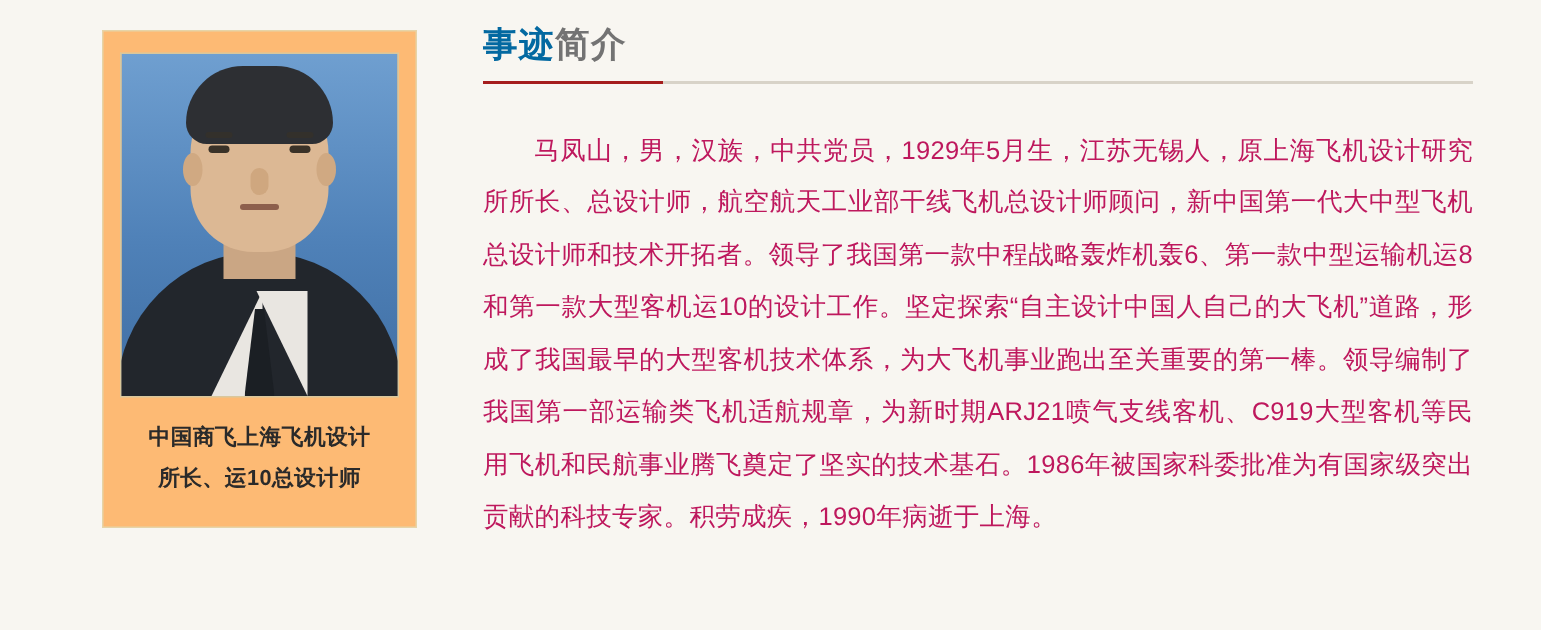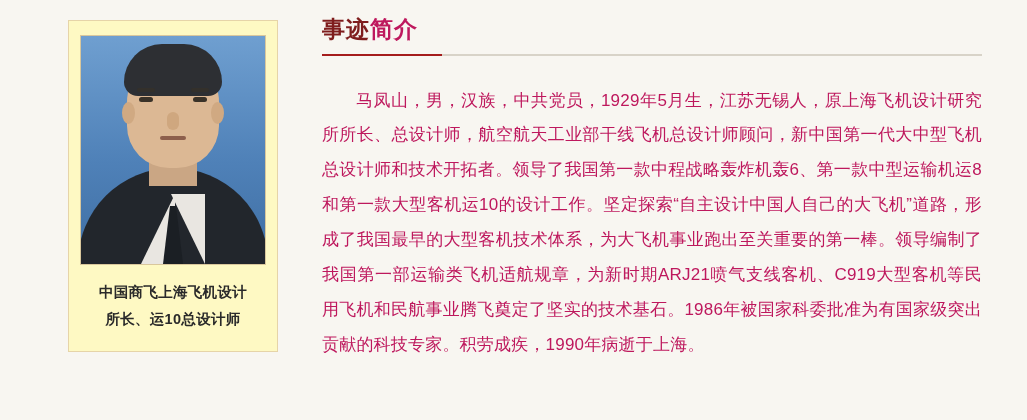--- a/index.html
+++ b/index.html
@@ -21,21 +21,21 @@
     background: #f8f6f1;
     display: flex;
     align-items: flex-start;
   }
 
   
   .profile-card {
     width: 210px;
     margin-left: 68px;
     margin-top: 20px;
-    background: #fef9c3;
+    background: #fdba74;
     border: 1px solid #e6d4a8;
     box-sizing: border-box;
     padding: 14px 12px 18px 12px;
     display: flex;
     flex-direction: column;
     align-items: center;
   }
   .portrait {
     width: 184px;
     height: 228px;
@@ -183,22 +183,22 @@
     position: relative;
     padding-bottom: 10px;
   }
   .section-title {
     font-size: 23px;
     font-weight: bold;
     letter-spacing: 1px;
     line-height: 1.2;
     display: inline-block;
   }
-  .section-title .part-a { color: #7f1d1d; }
-  .section-title .part-b { color: #be185d; }
+  .section-title .part-a { color: #0369a1; }
+  .section-title .part-b { color: #737373; }
   .rule {
     margin-top: 10px;
     height: 2px;
     width: 660px;
     background: #d8d3c8;
     position: relative;
   }
   .rule::before {
     content: "";
     position: absolute;

